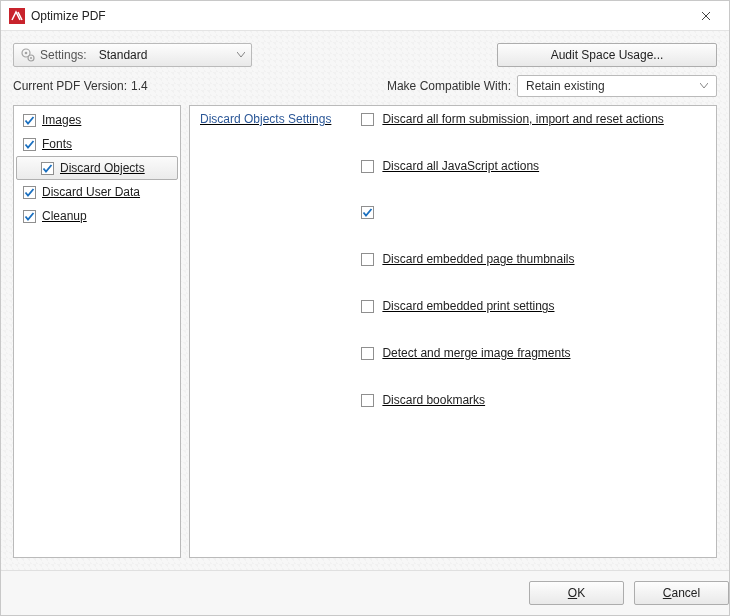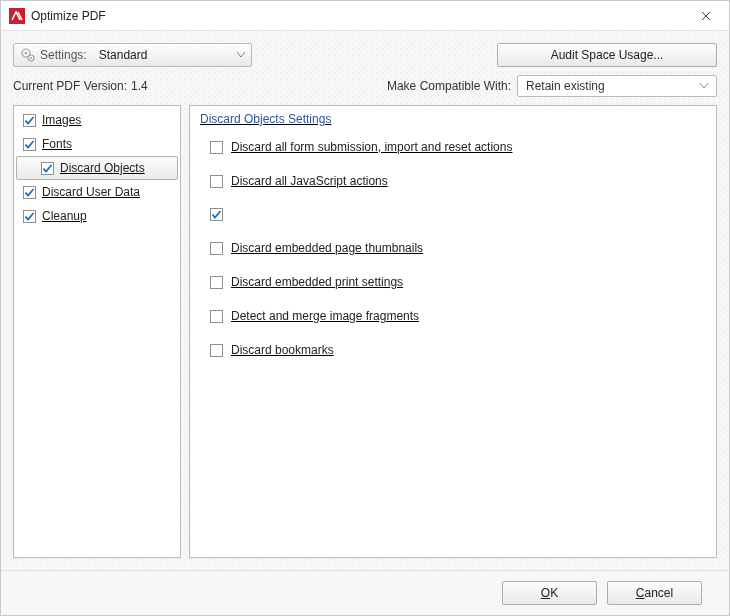--- a/index.html
+++ b/index.html
@@ -128,44 +128,44 @@
       align-items: center;
       justify-content: center;
       flex-shrink: 0;
     }
     .chk svg { display: block; }
     .content {
       flex: 1;
       background: #fff;
       border: 1px solid #bababa;
       display: flex;
-      flex-direction: column;
+      flex-direction: row;
     }
     .content-header {
       font-size: 12px;
       color: #2b5797;
       padding: 6px 10px 8px 10px;
     }
     .options {
       display: flex;
       flex-direction: column;
-      gap: 20px;
+      gap: 33px;
       padding: 6px 20px;
     }
     .opt-row {
       display: flex;
       align-items: center;
       gap: 8px;
       font-size: 12px;
       color: #222;
     }
     .footer {
       display: flex;
       justify-content: flex-end;
-      padding: 10px 27px;
+      padding: 10px 0;
       gap: 10px;
       border-top: 1px solid #e0e0e0;
       background: #f7f7f7;
     }
     .underline { text-decoration: underline; }
     .first-letter-underline::first-letter { text-decoration: underline; }
   </style>
 </head>
 <body>
 

